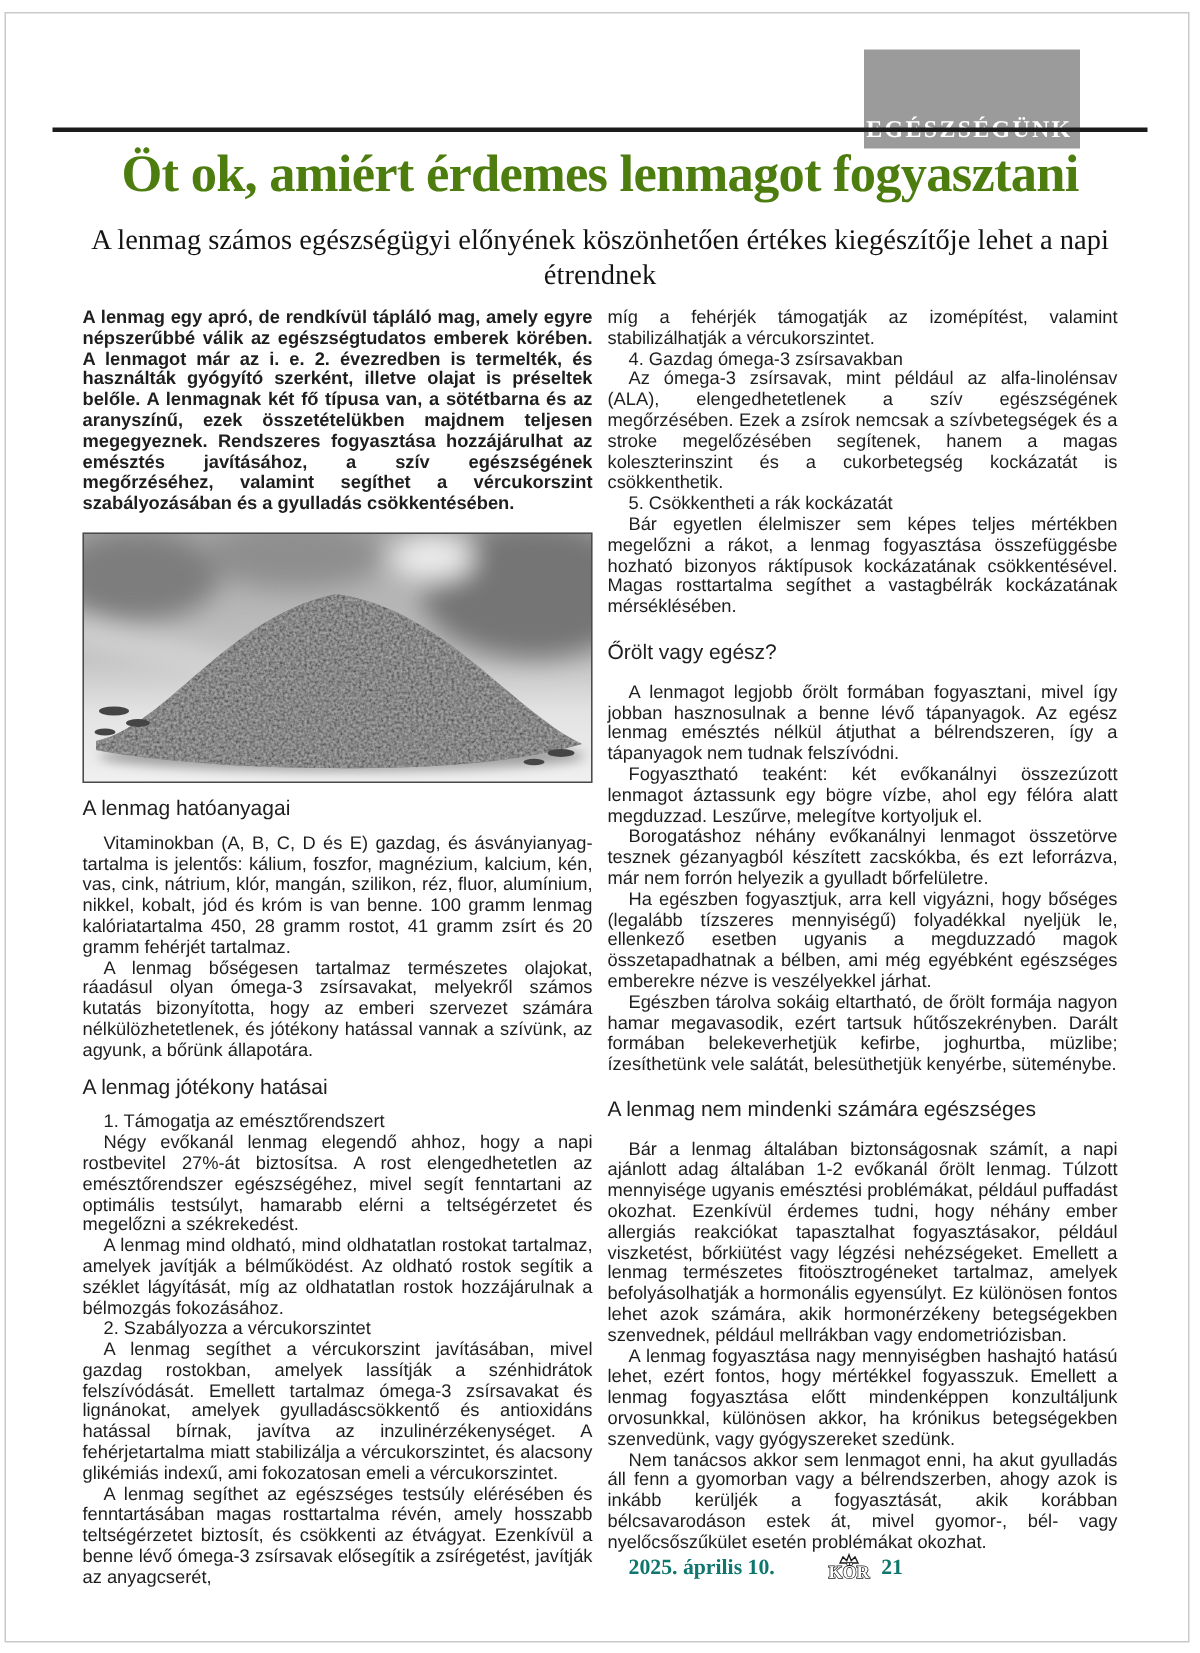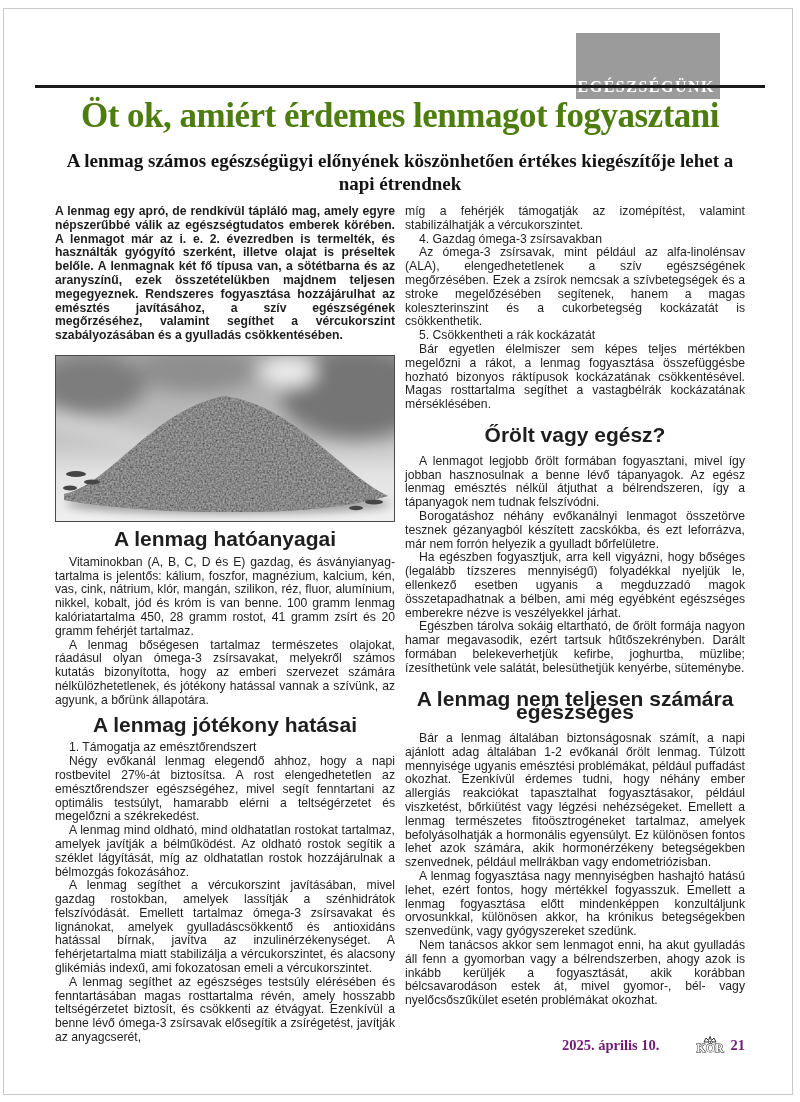--- a/index.html
+++ b/index.html
@@ -36,50 +36,50 @@
     position: absolute; left: 35px; top: 96px; width: 730px;
     margin: 0; text-align: center;
     font-family: "Liberation Serif", serif;
     font-weight: bold; font-size: 35px; letter-spacing: -0.5px;
     color: #4d7c0f;
   }
   .subtitle {
     position: absolute; left: 55px; top: 149px; width: 690px;
     margin: 0; text-align: center;
     font-family: "Liberation Serif", serif;
-    font-weight: bold; font-size: 19px; line-height: 23px;
+    font-weight: normal; font-size: 19px; line-height: 23px;
     color: #141414;
   }
   .col {
     position: absolute; top: 205px; width: 340px;
     font-size: 12.2px; line-height: 13.8px;
     text-align: justify;
   }
   .col-left  { left: 55px; }
   .col-right { left: 405px; }
   .col p { margin: 0; }
   .intro { font-weight: bold; text-indent: 0; }
   .p { text-indent: 14px; }
   .noindent { text-indent: 0; }
   .sub { font-weight: normal; text-indent: 14px; }
   .hc {
-    margin: 10px 0 10px; text-align: center; text-indent: 0;
-    font-weight: bold; font-size: 21px;
+    margin: 10px 0 10px; text-indent: 0;
+    font-weight: normal; font-size: 14px;
   }
   .hc.big { margin: 16px 0 13px; }
   .photo {
     margin: 12px 0 9px; height: 165px;
     border: 1px solid #4a4a4a;
     overflow: hidden; background: #cfcfcf;
   }
   .footer {
-    position: absolute; left: 405px; top: 1035px; width: 340px;
-    display: flex; justify-content: flex-end; align-items: center; gap: 6px;
+    position: absolute; left: 419px; top: 1035px; width: 340px;
+    display: flex; justify-content: flex-start; align-items: center; gap: 6px;
     font-family: "Liberation Serif", serif;
-    font-weight: bold; font-size: 14.5px; color: #701a75;
+    font-weight: bold; font-size: 14.5px; color: #0f766e;
   }
   .footer .logo { display: inline-flex; align-items: center; margin-left: 29px; }
 </style>
 </head>
 <body>
 
 <div class="scan-frame"></div>
 
 <div class="rule"></div>
 <div class="tab">
@@ -140,39 +140,41 @@
   </div>
 
   <h3 class="hc">A lenmag hatóanyagai</h3>
   <p class="p">Vitaminokban (A, B, C, D és E) gazdag, és ásványianyag-tartalma is jelentős: kálium, foszfor, magnézium, kalcium, kén, vas, cink, nátrium, klór, mangán, szilikon, réz, fluor, alumínium, nikkel, kobalt, jód és króm is van benne. 100 gramm lenmag kalóriatartalma 450, 28 gramm rostot, 41 gramm zsírt és 20 gramm fehérjét tartalmaz.</p>
   <p class="p">A lenmag bőségesen tartalmaz természetes olajokat, ráadásul olyan ómega-3 zsírsavakat, melyekről számos kutatás bizonyította, hogy az emberi szervezet számára nélkülözhetetlenek, és jótékony hatással vannak a szívünk, az agyunk, a bőrünk állapotára.</p>
 
   <h3 class="hc">A lenmag jótékony hatásai</h3>
   <p class="sub">1. Támogatja az emésztőrendszert</p>
   <p class="p">Négy evőkanál lenmag elegendő ahhoz, hogy a napi rostbevitel 27%-át biztosítsa. A rost elengedhetetlen az emésztőrendszer egészségéhez, mivel segít fenntartani az optimális testsúlyt, hamarabb elérni a teltségérzetet és megelőzni a székrekedést.</p>
   <p class="p">A lenmag mind oldható, mind oldhatatlan rostokat tartalmaz, amelyek javítják a bélműködést. Az oldható rostok segítik a széklet lágyítását, míg az oldhatatlan rostok hozzájárulnak a bélmozgás fokozásához.</p>
+  <p class="sub">2. Szabályozza a vércukorszintet</p>
   <p class="p">A lenmag segíthet a vércukorszint javításában, mivel gazdag rostokban, amelyek lassítják a szénhidrátok felszívódását. Emellett tartalmaz ómega-3 zsírsavakat és lignánokat, amelyek gyulladáscsökkentő és antioxidáns hatással bírnak, javítva az inzulinérzékenységet. A fehérjetartalma miatt stabilizálja a vércukorszintet, és alacsony glikémiás indexű, ami fokozatosan emeli a vércukorszintet.</p>
   <p class="p">A lenmag segíthet az egészséges testsúly elérésében és fenntartásában magas rosttartalma révén, amely hosszabb teltségérzetet biztosít, és csökkenti az étvágyat. Ezenkívül a benne lévő ómega-3 zsírsavak elősegítik a zsírégetést, javítják az anyagcserét,</p>
 </div>
 
 <div class="col col-right">
   <p class="p noindent">míg a fehérjék támogatják az izomépítést, valamint stabilizálhatják a vércukorszintet.</p>
 
   <p class="sub">4. Gazdag ómega-3 zsírsavakban</p>
   <p class="p">Az ómega-3 zsírsavak, mint például az alfa-linolénsav (ALA), elengedhetetlenek a szív egészségének megőrzésében. Ezek a zsírok nemcsak a szívbetegségek és a stroke megelőzésében segítenek, hanem a magas koleszterinszint és a cukorbetegség kockázatát is csökkenthetik.</p>
   <p class="sub">5. Csökkentheti a rák kockázatát</p>
   <p class="p">Bár egyetlen élelmiszer sem képes teljes mértékben megelőzni a rákot, a lenmag fogyasztása összefüggésbe hozható bizonyos ráktípusok kockázatának csökkentésével. Magas rosttartalma segíthet a vastagbélrák kockázatának mérséklésében.</p>
 
   <h3 class="hc big">Őrölt vagy egész?</h3>
   <p class="p">A lenmagot legjobb őrölt formában fogyasztani, mivel így jobban hasznosulnak a benne lévő tápanyagok. Az egész lenmag emésztés nélkül átjuthat a bélrendszeren, így a tápanyagok nem tudnak felszívódni.</p>
+  <p class="p">Fogyasztható teaként: két evőkanálnyi összezúzott lenmagot áztassunk egy bögre vízbe, ahol egy félóra alatt megduzzad. Leszűrve, melegítve kortyoljuk el.</p>
   <p class="p">Borogatáshoz néhány evőkanálnyi lenmagot összetörve tesznek gézanyagból készített zacskókba, és ezt leforrázva, már nem forrón helyezik a gyulladt bőrfelületre.</p>
   <p class="p">Ha egészben fogyasztjuk, arra kell vigyázni, hogy bőséges (legalább tízszeres mennyiségű) folyadékkal nyeljük le, ellenkező esetben ugyanis a megduzzadó magok összetapadhatnak a bélben, ami még egyébként egészséges emberekre nézve is veszélyekkel járhat.</p>
   <p class="p">Egészben tárolva sokáig eltartható, de őrölt formája nagyon hamar megavasodik, ezért tartsuk hűtőszekrényben. Darált formában belekeverhetjük kefirbe, joghurtba, müzlibe; ízesíthetünk vele salátát, belesüthetjük kenyérbe, süteménybe.</p>
 
-  <h3 class="hc big">A lenmag nem teljesen számára egészséges</h3>
+  <h3 class="hc big">A lenmag nem mindenki számára egészséges</h3>
   <p class="p">Bár a lenmag általában biztonságosnak számít, a napi ajánlott adag általában 1-2 evőkanál őrölt lenmag. Túlzott mennyisége ugyanis emésztési problémákat, például puffadást okozhat. Ezenkívül érdemes tudni, hogy néhány ember allergiás reakciókat tapasztalhat fogyasztásakor, például viszketést, bőrkiütést vagy légzési nehézségeket. Emellett a lenmag természetes fitoösztrogéneket tartalmaz, amelyek befolyásolhatják a hormonális egyensúlyt. Ez különösen fontos lehet azok számára, akik hormonérzékeny betegségekben szenvednek, például mellrákban vagy endometriózisban.</p>
   <p class="p">A lenmag fogyasztása nagy mennyiségben hashajtó hatású lehet, ezért fontos, hogy mértékkel fogyasszuk. Emellett a lenmag fogyasztása előtt mindenképpen konzultáljunk orvosunkkal, különösen akkor, ha krónikus betegségekben szenvedünk, vagy gyógyszereket szedünk.</p>
   <p class="p">Nem tanácsos akkor sem lenmagot enni, ha akut gyulladás áll fenn a gyomorban vagy a bélrendszerben, ahogy azok is inkább kerüljék a fogyasztását, akik korábban bélcsavarodáson estek át, mivel gyomor-, bél- vagy nyelőcsőszűkület esetén problémákat okozhat.</p>
 </div>
 
 <div class="footer">
   <span class="date">2025. április 10.</span>
   <span class="logo">
     <svg width="30" height="20" viewBox="0 0 30 20">
       <polygon points="9,7 11,3 13.5,5.5 15,1.5 16.5,5.5 19,3 21,7" fill="#ffffff" stroke="#1b1b1b" stroke-width="0.9"></polygon>

